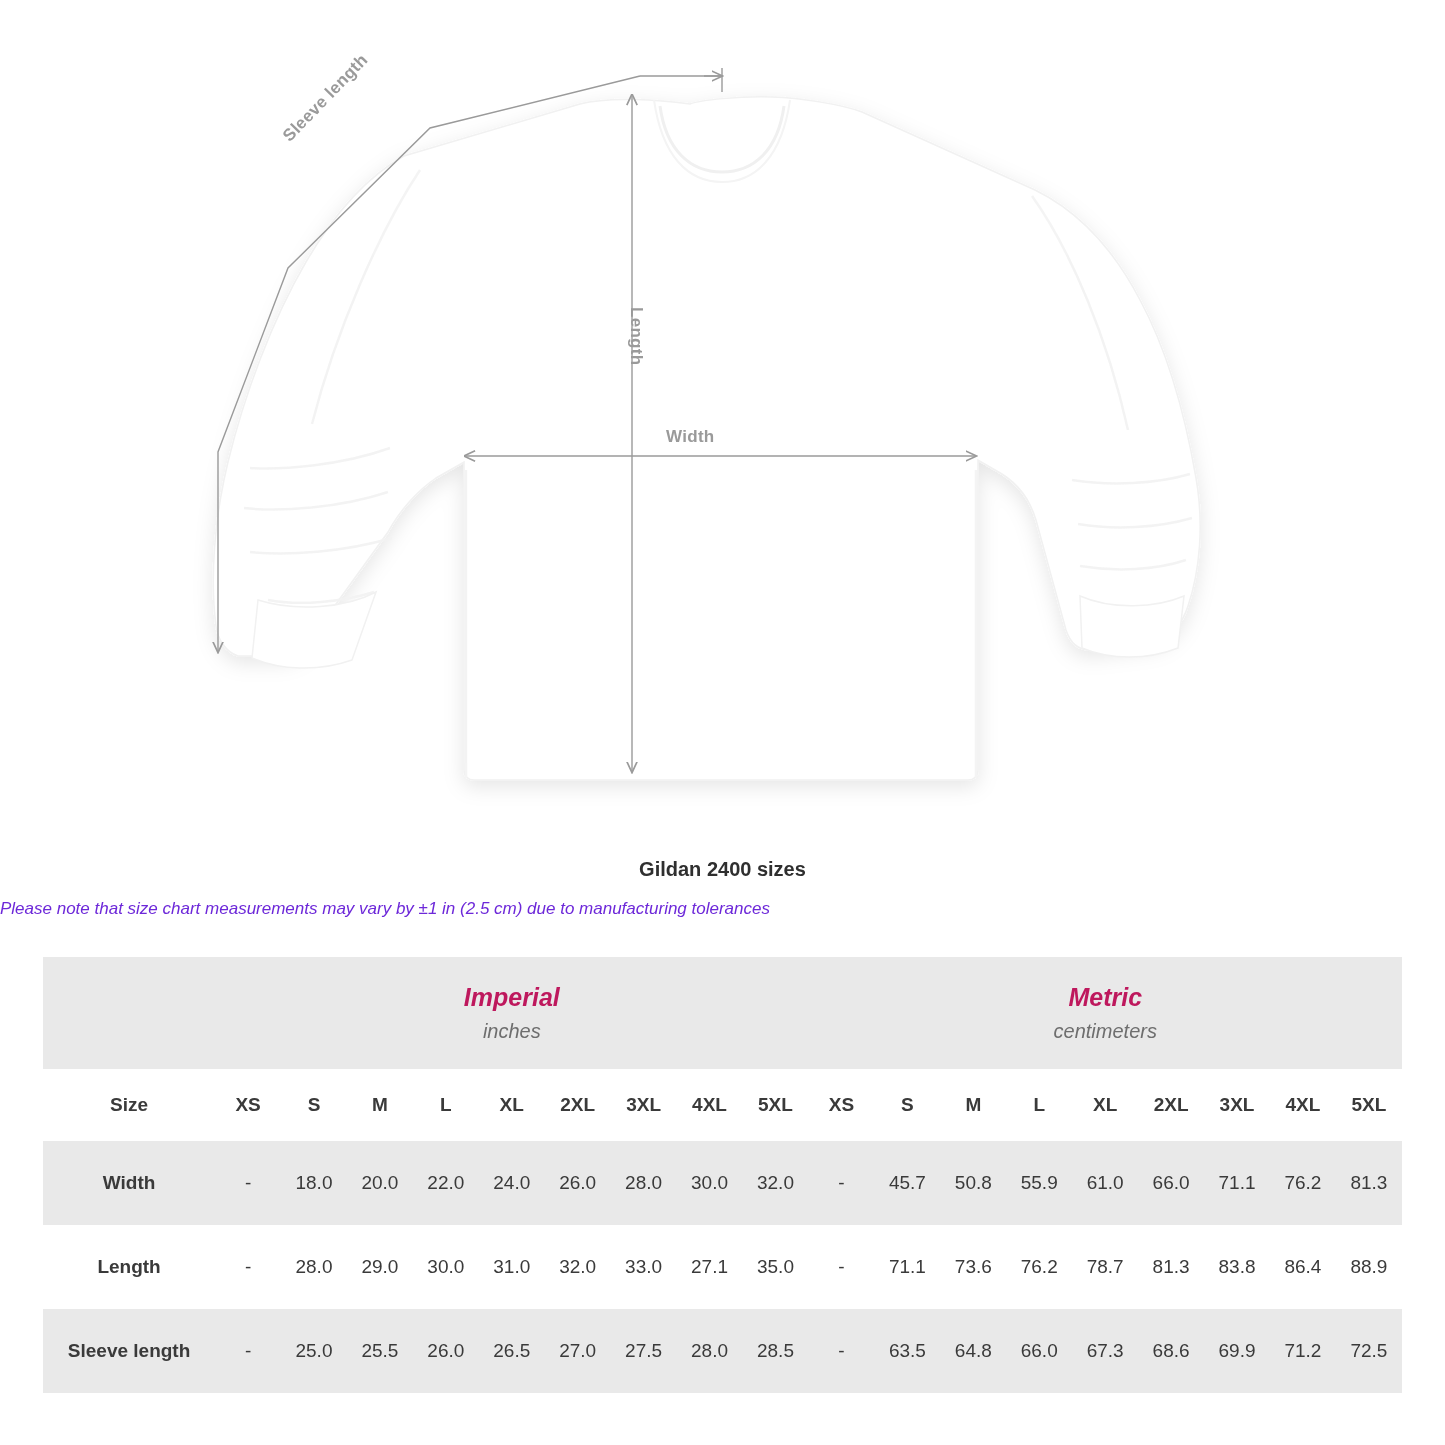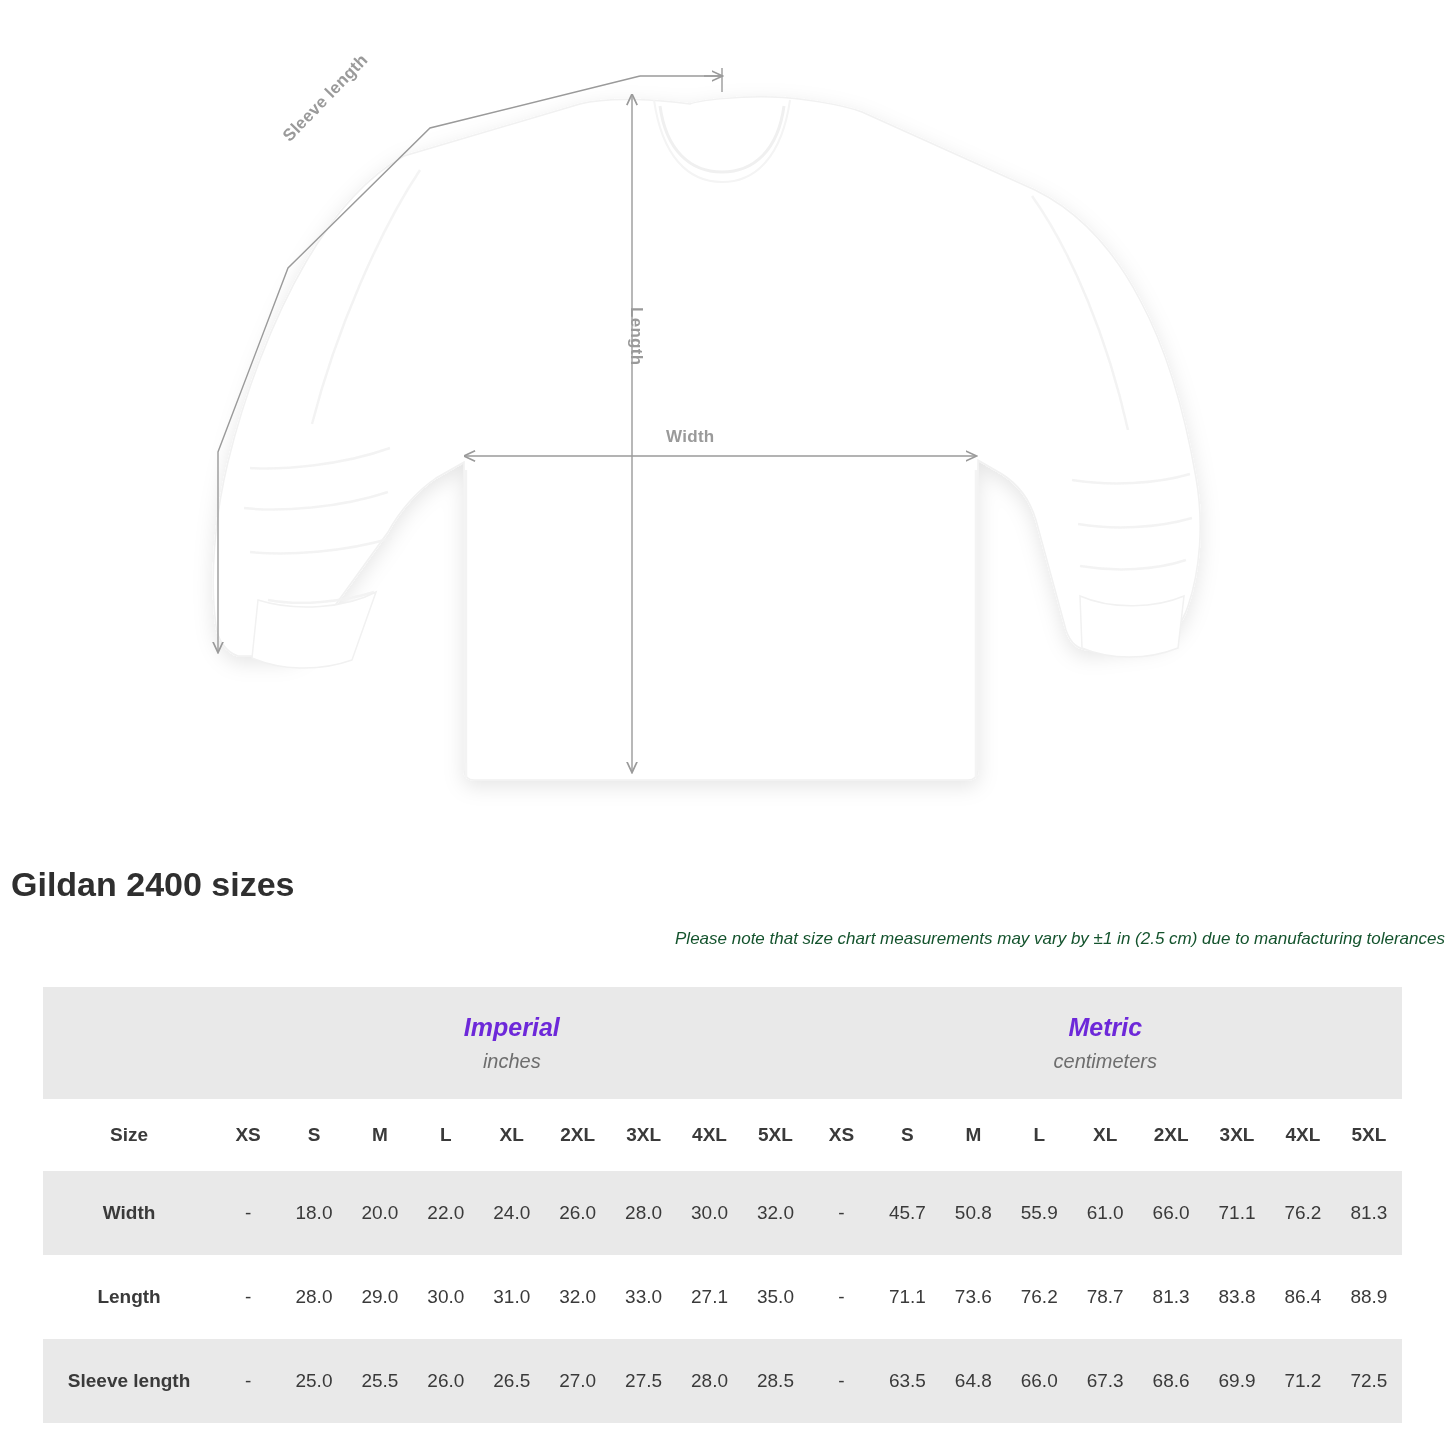--- a/index.html
+++ b/index.html
@@ -53,31 +53,32 @@
     white-space: nowrap;
   }
   .label-width {
     left: 666px;
     top: 427px;
     white-space: nowrap;
   }
 
   
   .chart-title {
-    font-size: 34px;
+    text-align: center;
+    font-size: 20px;
     font-weight: bold;
     color: #2f2f2f;
-    margin: 11px;
+    margin: 4px;
     padding-top: 24px;
   }
   .chart-note {
-    text-align: right;
+    text-align: left;
     font-size: 17px;
     font-style: italic;
-    color: #14532d;
+    color: #6d28d9;
     margin: 0;
     padding-top: 14px;
   }
 
   
   .table-wrap {
     padding: 0 43px;
     margin-top: 38px;
   }
   table.size-table {
@@ -92,21 +93,21 @@
     vertical-align: middle;
   }
   .unit-row td {
     background: #e9e9e9;
     height: 112px;
   }
   .unit-system {
     font-size: 25px;
     font-style: italic;
     font-weight: bold;
-    color: #6d28d9;
+    color: #be185d;
     line-height: 1.1;
   }
   .unit-sub {
     font-size: 20px;
     font-style: italic;
     color: #6e6e6e;
     padding-top: 8px;
     line-height: 1.1;
   }
   .head-row td {

